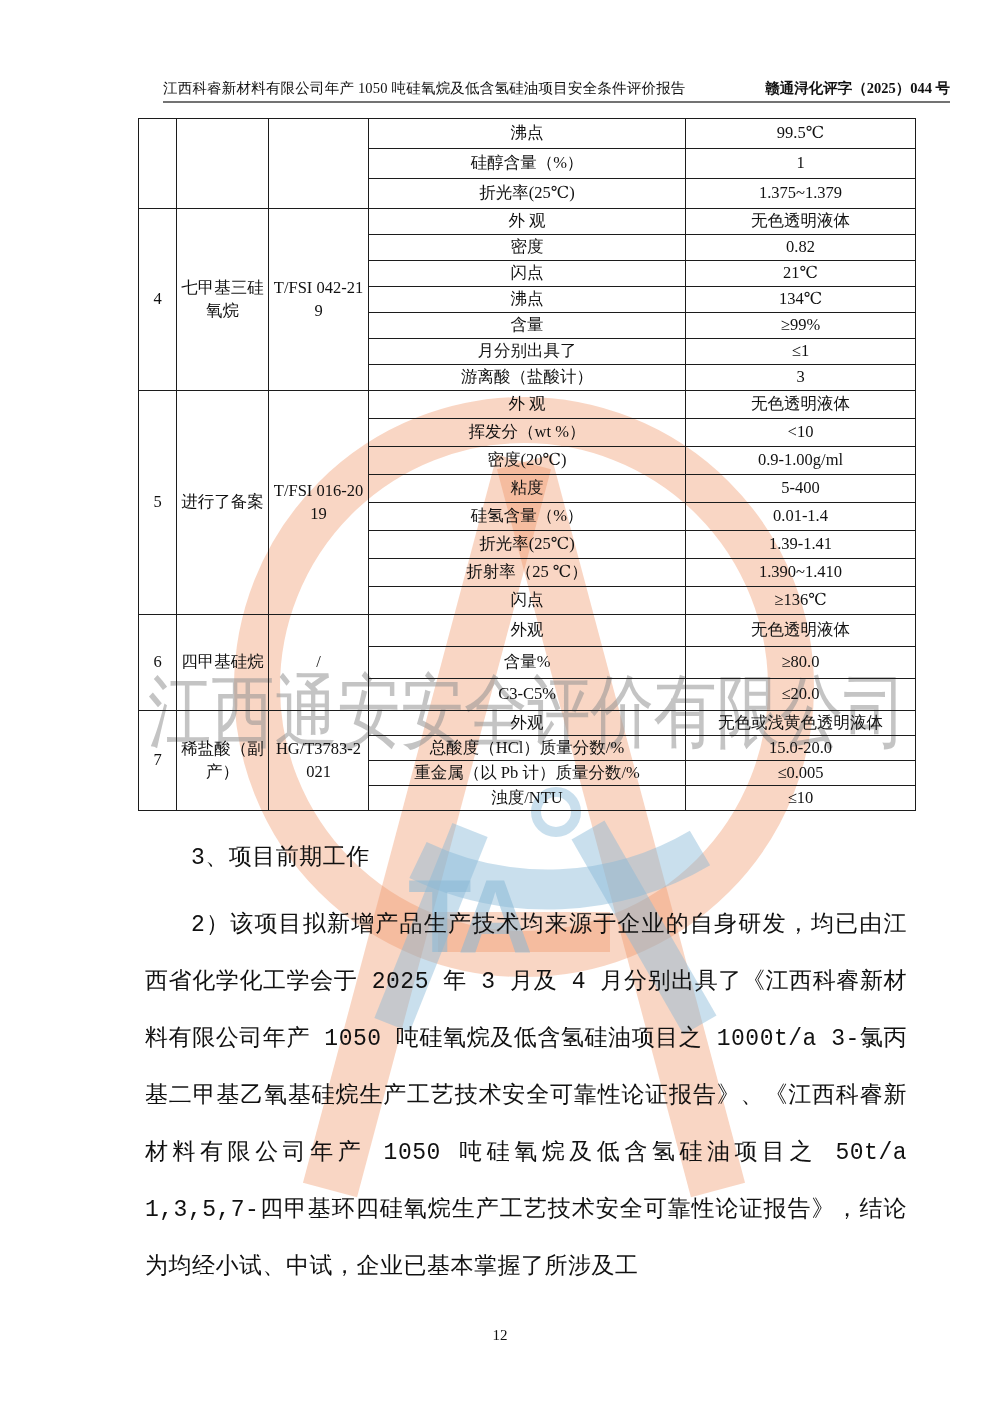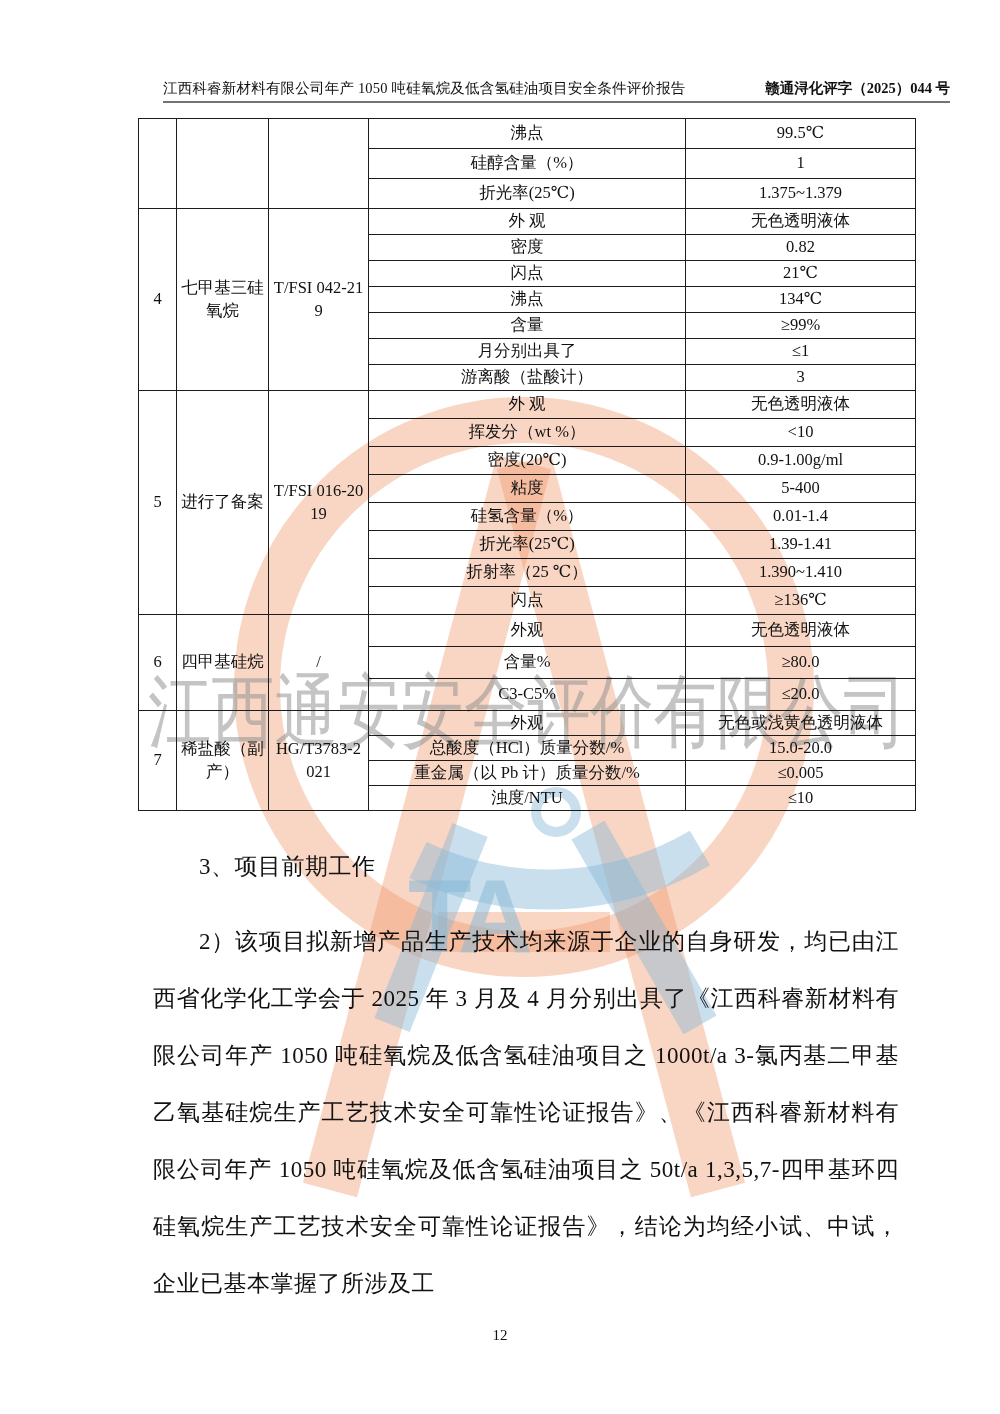--- a/index.html
+++ b/index.html
@@ -58,21 +58,21 @@
   tr.h26{height:26px;}
   tr.h28{height:28px;}
   tr.h32{height:32px;}
   tr.h25{height:25px;}
   
   .body-text{
     position:absolute;left:135px;top:820px;width:782px;
     font-size:23px;line-height:57px;
     text-align:justify;letter-spacing:0.5px;
   }
-  .body-text p{margin:18px;text-indent:2em;}
+  .body-text p{margin:10px;text-indent:2em;font-family:Liberation Mono, monospace;}
   
   .footer{
     position:absolute;left:0;top:1297px;width:100%;
     text-align:center;font-size:15px;margin-top:30px;
   }
 </style>
 </head>
 <body>
 
 <div class="page">

